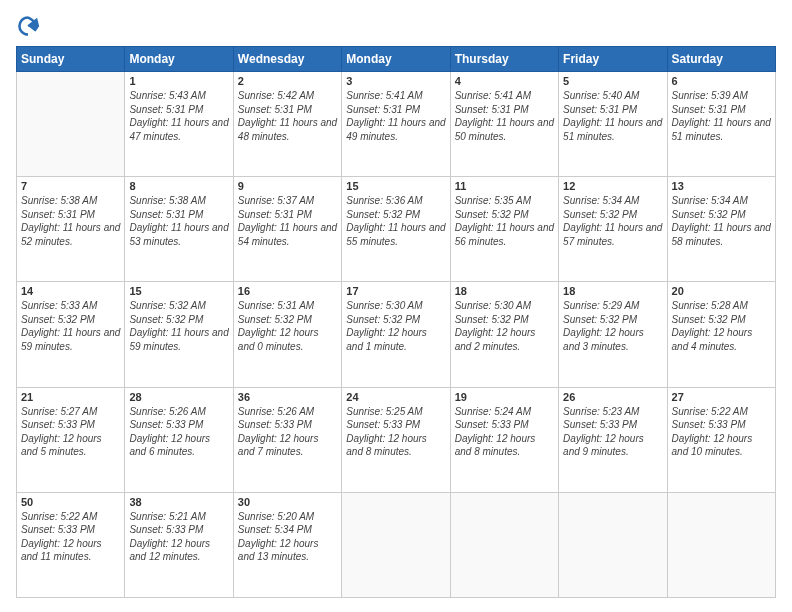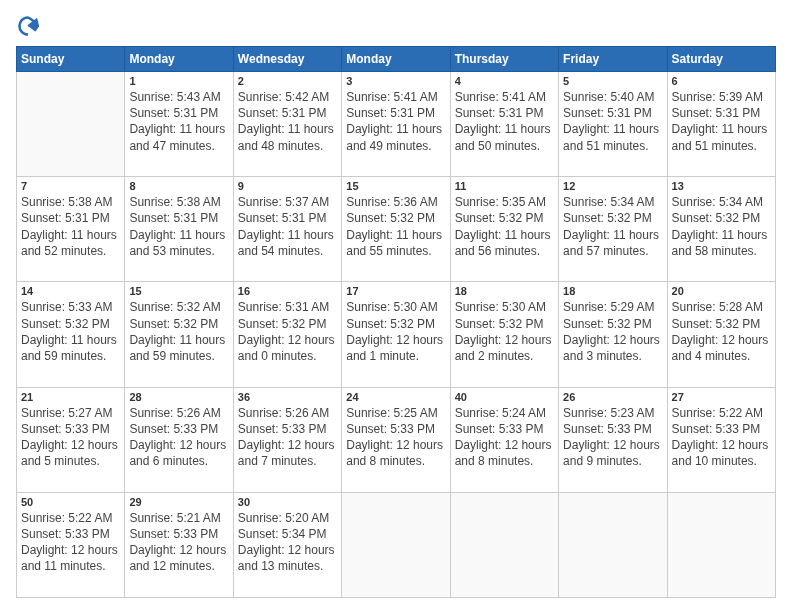--- a/index.html
+++ b/index.html
@@ -75,23 +75,24 @@
       color: #333;
       height: 88px;
     }
     .day-number {
       font-size: 11px;
       font-weight: bold;
       color: #333;
       margin-bottom: 2px;
     }
     .day-info {
-      font-size: 12px;
+      font-size: 10px;
       color: #444;
       line-height: 1.35;
+      font-style: italic;
     }
     .empty-cell {
       background: #f9f9f9;
     }
   </style>
 </head>
 <body>
 
 <div class="page">
   <div class="header">
@@ -225,39 +226,39 @@
           </td>
           <td>
             <div class="day-number">36</div>
             <div class="day-info">Sunrise: 5:26 AM<br>Sunset: 5:33 PM<br>Daylight: 12 hours and 7 minutes.</div>
           </td>
           <td>
             <div class="day-number">24</div>
             <div class="day-info">Sunrise: 5:25 AM<br>Sunset: 5:33 PM<br>Daylight: 12 hours and 8 minutes.</div>
           </td>
           <td>
-            <div class="day-number">40</div>
+            <div class="day-number">19</div>
             <div class="day-info">Sunrise: 5:24 AM<br>Sunset: 5:33 PM<br>Daylight: 12 hours and 8 minutes.</div>
           </td>
           <td>
             <div class="day-number">26</div>
             <div class="day-info">Sunrise: 5:23 AM<br>Sunset: 5:33 PM<br>Daylight: 12 hours and 9 minutes.</div>
           </td>
           <td>
             <div class="day-number">27</div>
             <div class="day-info">Sunrise: 5:22 AM<br>Sunset: 5:33 PM<br>Daylight: 12 hours and 10 minutes.</div>
           </td>
         </tr>
         <tr>
           <td>
             <div class="day-number">50</div>
             <div class="day-info">Sunrise: 5:22 AM<br>Sunset: 5:33 PM<br>Daylight: 12 hours and 11 minutes.</div>
           </td>
           <td>
-            <div class="day-number">29</div>
+            <div class="day-number">38</div>
             <div class="day-info">Sunrise: 5:21 AM<br>Sunset: 5:33 PM<br>Daylight: 12 hours and 12 minutes.</div>
           </td>
           <td>
             <div class="day-number">30</div>
             <div class="day-info">Sunrise: 5:20 AM<br>Sunset: 5:34 PM<br>Daylight: 12 hours and 13 minutes.</div>
           </td>
           <td class="empty-cell"></td>
           <td class="empty-cell"></td>
           <td class="empty-cell"></td>
           <td class="empty-cell"></td>

